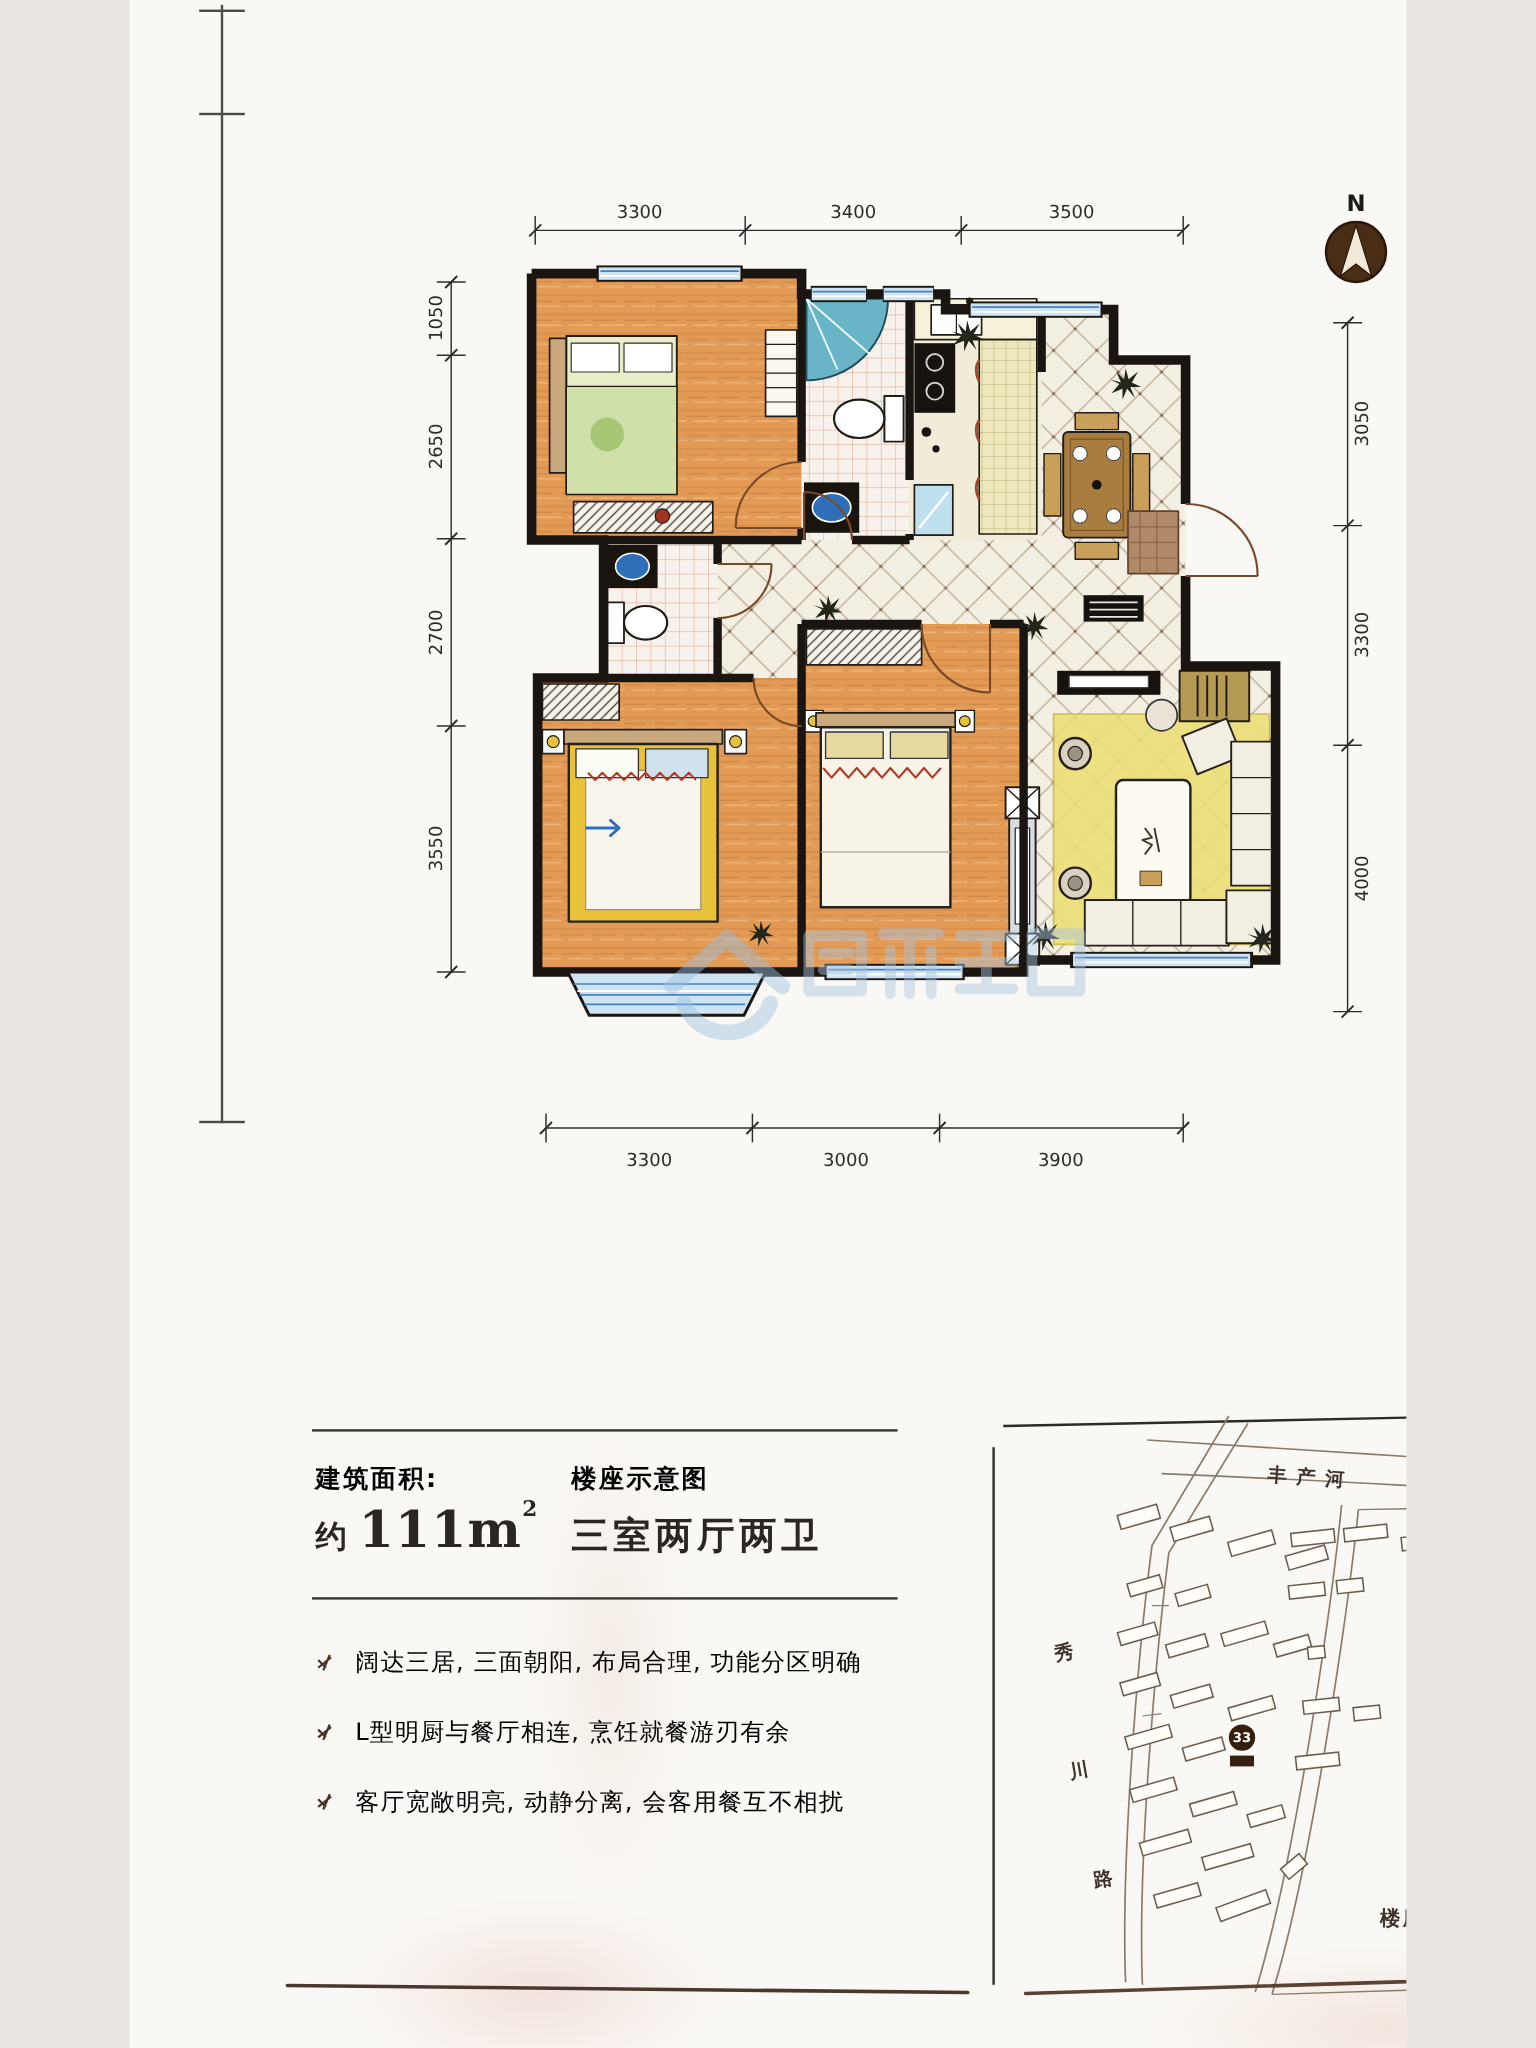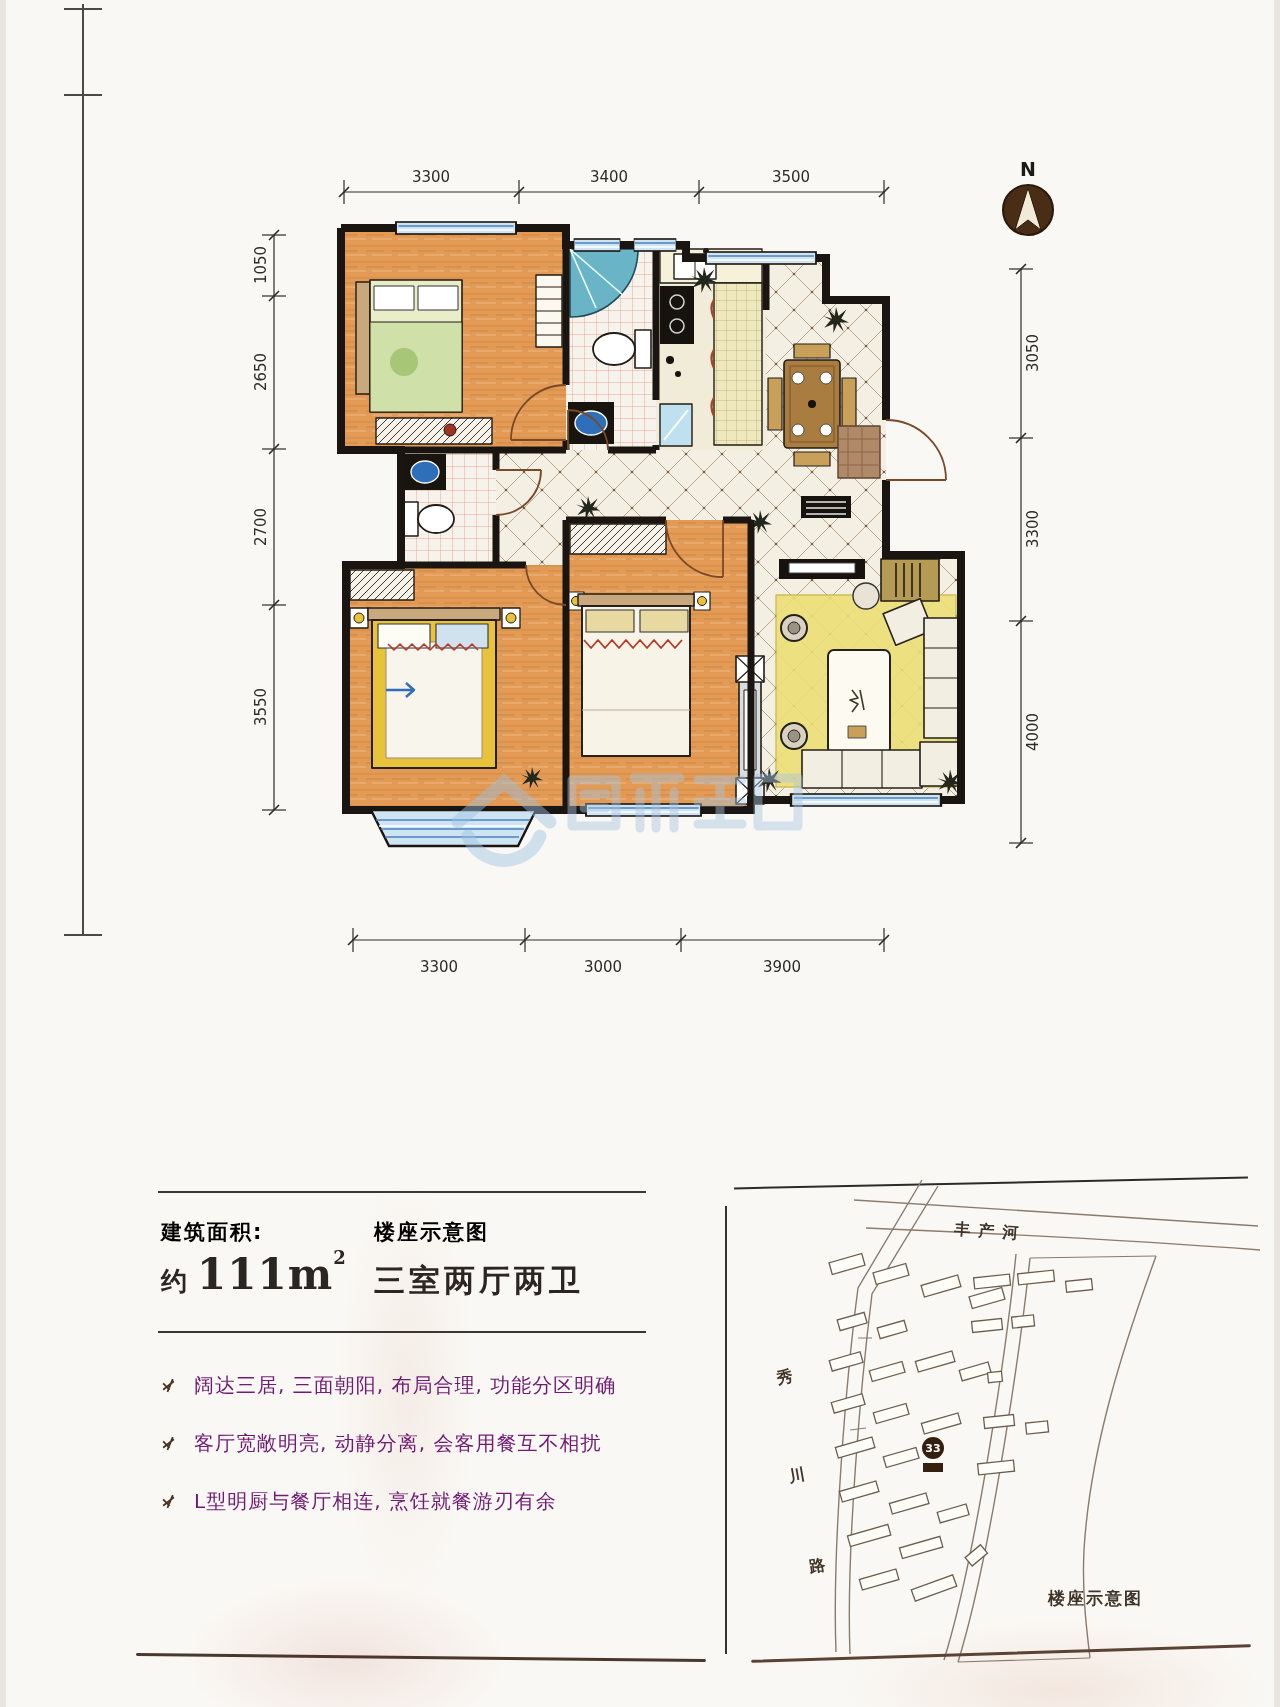--- a/index.html
+++ b/index.html
@@ -1,34 +1,34 @@
 <!DOCTYPE html>
 <html><head>
 <meta charset="utf-8">
 <style>
   html,body{margin:0;padding:0;background:#e9e6e1;}
-  .page{position:relative;width:1268px;height:1707px;margin:0 auto;overflow:hidden;
+  .page{position:relative;width:1064px;height:1707px;margin:0 auto;overflow:hidden;
         background:#faf8f4;font-family:"DejaVu Sans",sans-serif;color:#2b2622;}
   .blob{position:absolute;border-radius:50%;pointer-events:none;}
   .b1{left:180px;top:1580px;width:320px;height:160px;background:radial-gradient(closest-side,#f2e3de,rgba(242,227,222,0));}
   .b2{left:840px;top:1620px;width:420px;height:140px;background:radial-gradient(closest-side,#f3e6df,rgba(243,230,223,0));}
   .b3{left:330px;top:1180px;width:140px;height:420px;background:radial-gradient(closest-side,#f4ece6,rgba(244,236,230,0));}
   .edge-v{position:absolute;left:76px;top:4px;width:2px;height:932px;background:#4c4a47;}
   .tick{position:absolute;height:2px;background:#4c4a47;}
   .rule{position:absolute;background:#3b3733;}
   .abs{position:absolute;}
   
   .lbl-small{font-size:21px;font-weight:bold;letter-spacing:2px;color:#000000;}
   .big-row{display:flex;align-items:flex-end;}
   .approx{font-size:26px;font-weight:bold;margin-right:10px;line-height:1;}
   .area-num{font-family:"DejaVu Serif",serif;font-size:42px;font-weight:bold;line-height:.9;letter-spacing:1px;}
   .area-num sup{font-size:18px;vertical-align:top;position:relative;top:-6px;}
   .layout-big{font-family:"DejaVu Serif",serif;font-size:31px;font-weight:bold;letter-spacing:4px;line-height:1;}
   .features{list-style:none;margin:0;padding:0;}
-  .features li{display:flex;align-items:center;margin-bottom:31px;font-size:20px;letter-spacing:1px;color:#701a75;}
+  .features li{display:flex;align-items:center;margin-bottom:31px;font-size:20px;letter-spacing:1px;color:#000000;}
   .features li .fi{margin-right:18px;flex:0 0 auto;}
   .divider-v{position:absolute;left:719px;top:1206px;width:2px;height:448px;background:#343230;}
   .rule-slant{position:absolute;height:3px;background:#4a382e;border-radius:2px;}
   svg text{font-family:"DejaVu Sans",sans-serif;}
   .dim{font-size:15px;fill:#2b2b2b;}
   .cjk{fill:#40332a;font-weight:bold;}
 </style>
 </head>
 <body>
 
@@ -358,27 +358,27 @@
     <li>
       <svg class="fi" width="15" height="15" viewBox="0 0 14 14">
           <path d="M2,11 L12,3 M2,5 L8,11 M11,1 L6,13" stroke="#4a3224" stroke-width="1.7" fill="none"></path>
         </svg>
       <span>阔达三居, 三面朝阳, 布局合理, 功能分区明确</span>
       </li>
     <li>
       <svg class="fi" width="15" height="15" viewBox="0 0 14 14">
           <path d="M2,11 L12,3 M2,5 L8,11 M11,1 L6,13" stroke="#4a3224" stroke-width="1.7" fill="none"></path>
         </svg>
-      <span>客厅宽敞明亮, 动静分离, 会客用餐互不相扰</span>
+      <span>L型明厨与餐厅相连, 烹饪就餐游刃有余</span>
       </li>
     <li>
       <svg class="fi" width="15" height="15" viewBox="0 0 14 14">
           <path d="M2,11 L12,3 M2,5 L8,11 M11,1 L6,13" stroke="#4a3224" stroke-width="1.7" fill="none"></path>
         </svg>
-      <span>L型明厨与餐厅相连, 烹饪就餐游刃有余</span>
+      <span>客厅宽敞明亮, 动静分离, 会客用餐互不相扰</span>
       </li>
   </ul>
 
   <div class="rule-slant" style="left:130px;top:1656px;width:570px;transform:rotate(0.6deg);"></div>
 
   <div class="divider-v"></div>
   <div class="rule" style="left:728px;top:1182px;width:514px;height:2px;transform:rotate(-1.2deg);background:#2e2a26;"></div>
 
   <svg class="abs" style="left:720px;top:1130px;" width="540" height="560" viewBox="0 0 540 560">
     <g fill="none" stroke="#8a7b6c" stroke-width="1.4">

